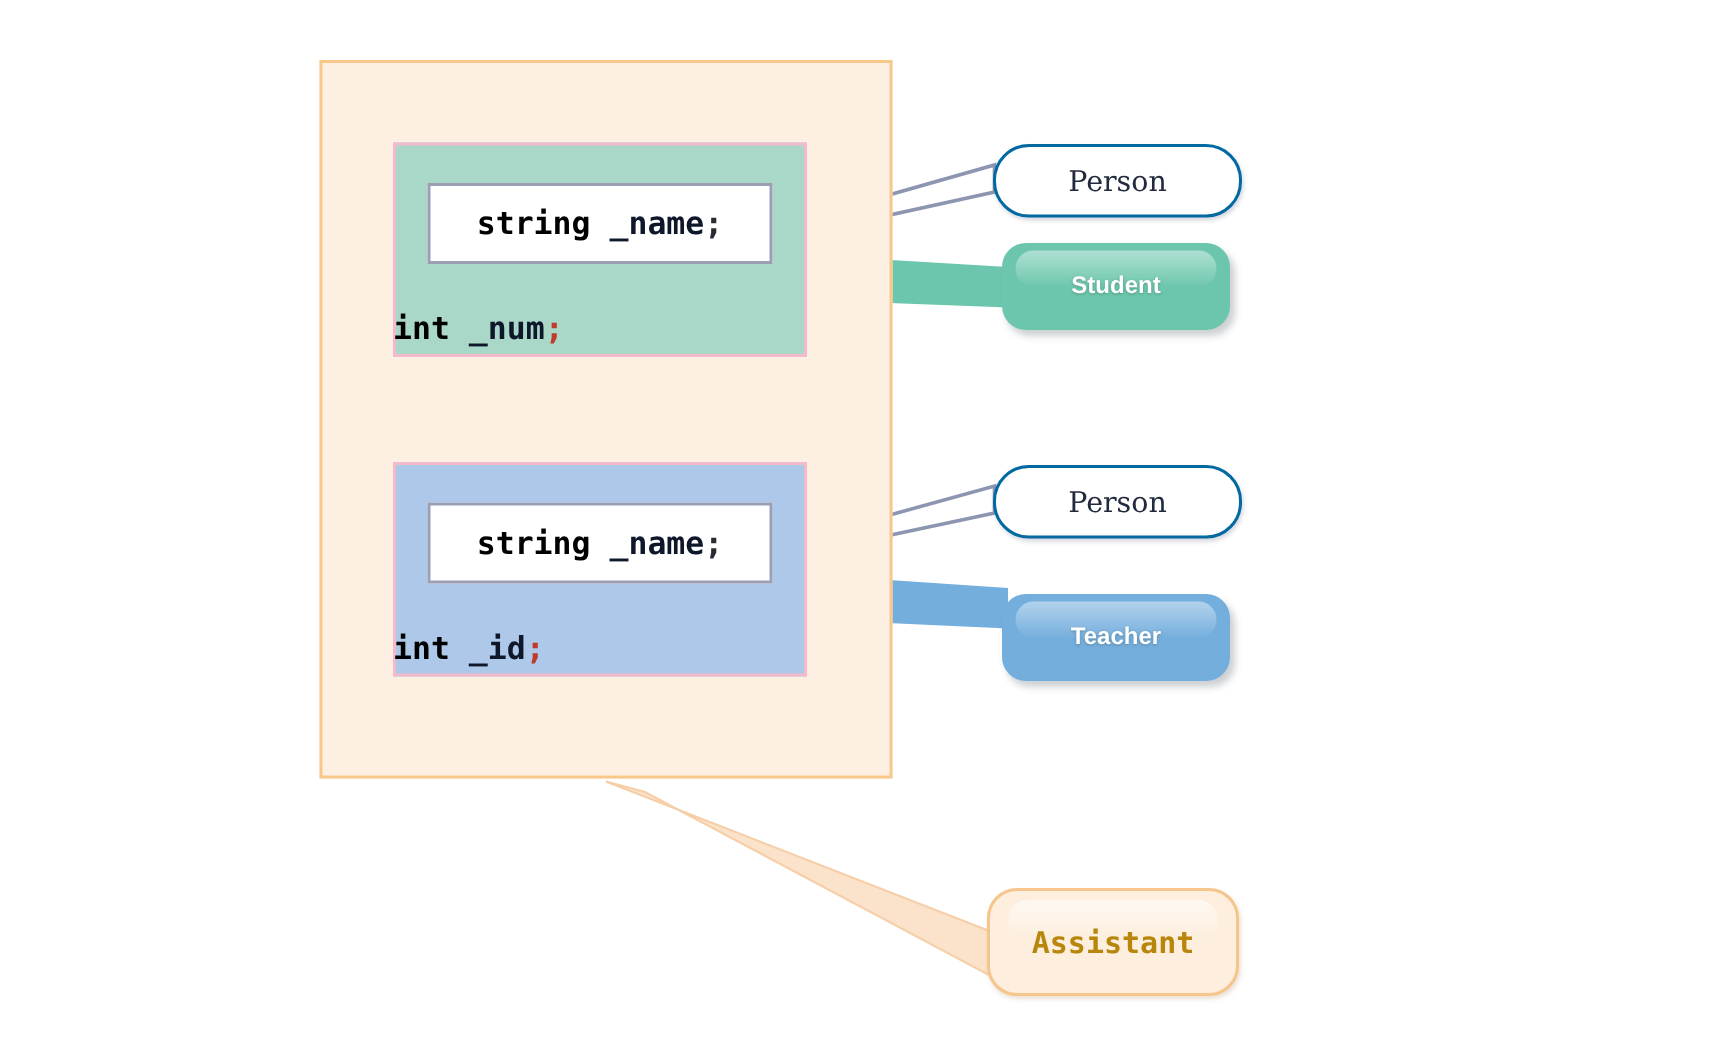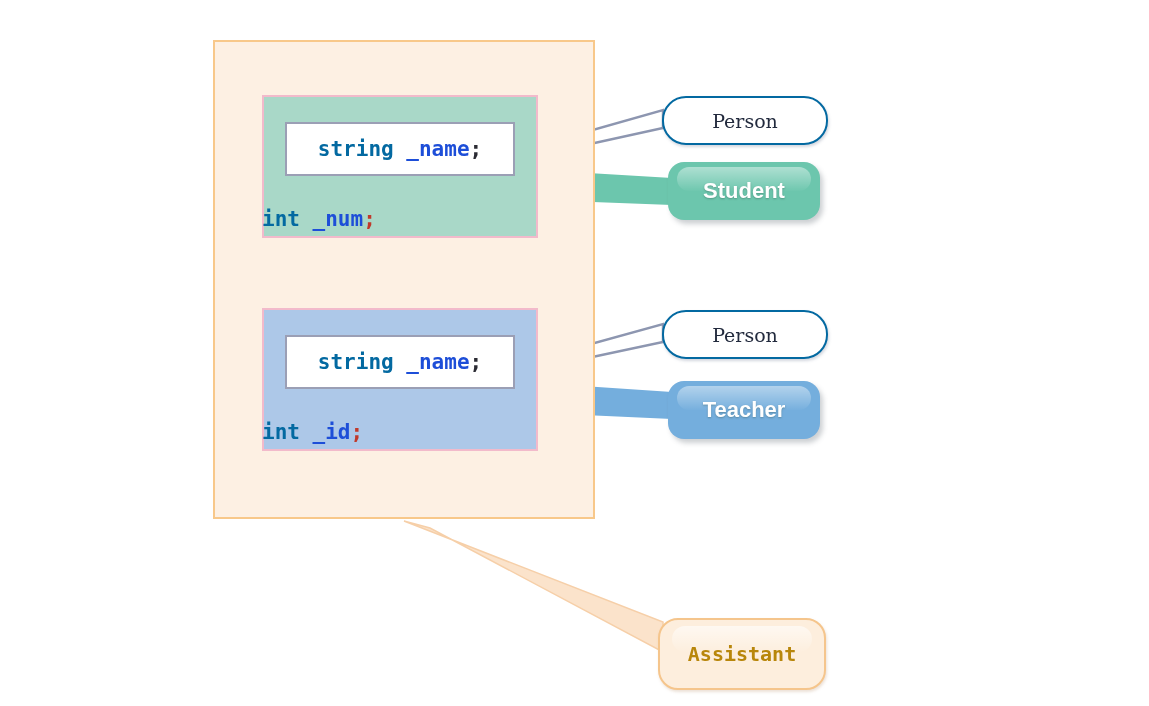--- a/index.html
+++ b/index.html
@@ -74,22 +74,22 @@
   .field-box.f2 { left: 285px; top: 335px; width: 230px; height: 54px; }
 
   
   .code {
     font-family: "DejaVu Sans Mono", "Liberation Mono", monospace;
     font-size: 21px;
     font-weight: bold;
     white-space: pre;
     letter-spacing: 0px;
   }
-  .kw   { color: #0369a1; }
-  .idn  { color: #1d4ed8; }
+  .kw   { color: #000000; }
+  .idn  { color: #0f172a; }
   .semi { color: #c0392b; }
   .semi-dark { color: #2b2b33; }
   .semi-orange { color: #e09a2a; }
 
   .code-line {
     position: absolute;
     white-space: pre;
   }
   .line-num  { left: 262px; top: 207px; width: 276px; text-align: left; }
   .line-id   { left: 262px; top: 420px; width: 276px; }
@@ -119,21 +119,21 @@
   .role-pill {
     position: absolute;
     box-sizing: border-box;
     width: 152px;
     height: 58px;
     border-radius: 16px;
     display: flex;
     align-items: center;
     justify-content: center;
     font-family: "Liberation Sans", sans-serif;
-    font-size: 22px;
+    font-size: 16px;
     font-weight: bold;
     color: #ffffff;
     text-shadow: 0 1px 2px rgba(40,70,60,0.35);
     box-shadow: 3px 4px 5px rgba(90,100,110,0.30);
   }
   .role-pill::before {
     content: "";
     position: absolute;
     left: 9px;
     right: 9px;
@@ -143,21 +143,21 @@
     background: linear-gradient(to bottom, rgba(255,255,255,0.45), rgba(255,255,255,0.02));
     pointer-events: none;
   }
   .role-pill.student {
     left: 668px;
     top: 162px;
     background: #6cc6ad;
   }
   .role-pill.teacher {
     left: 668px;
-    top: 381px;
+    top: 396px;
     background: #74aedd;
   }
   .role-pill span { position: relative; z-index: 2; }
 
   
   .assistant-bubble {
     position: absolute;
     left: 658px;
     top: 592px;
     width: 168px;
@@ -167,21 +167,20 @@
     border: 2px solid #f5c58c;
     border-radius: 20px;
     display: flex;
     align-items: center;
     justify-content: center;
     font-family: "DejaVu Sans Mono", "Liberation Mono", monospace;
     font-size: 20px;
     font-weight: bold;
     color: #b8860b;
     box-shadow: 1px 2px 3px rgba(200,170,140,0.35);
-    margin-top: 26px;
   }
   .assistant-bubble::before {
     content: "";
     position: absolute;
     left: 12px;
     right: 12px;
     top: 6px;
     height: 26px;
     border-radius: 14px;
     background: linear-gradient(to bottom, rgba(255,255,255,0.6), rgba(255,255,255,0.02));

